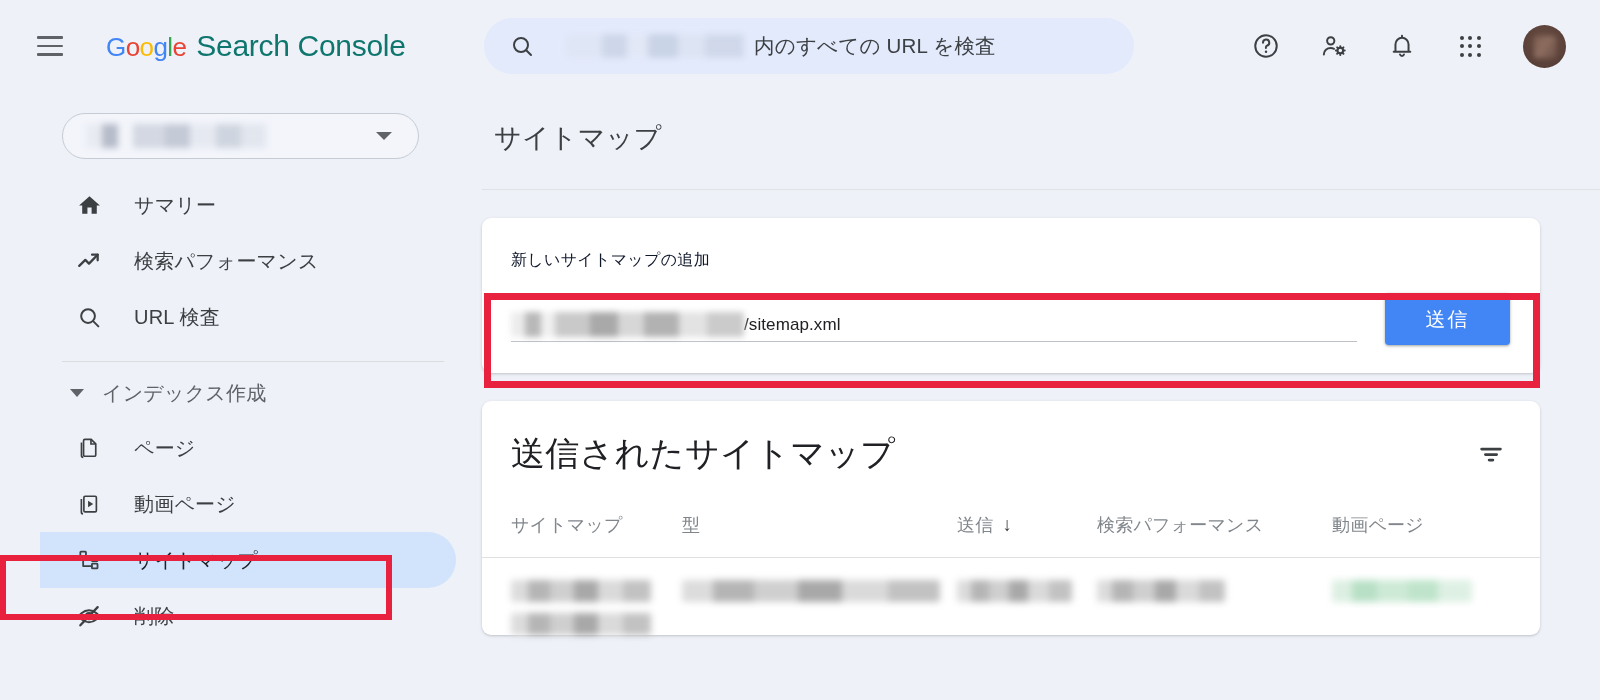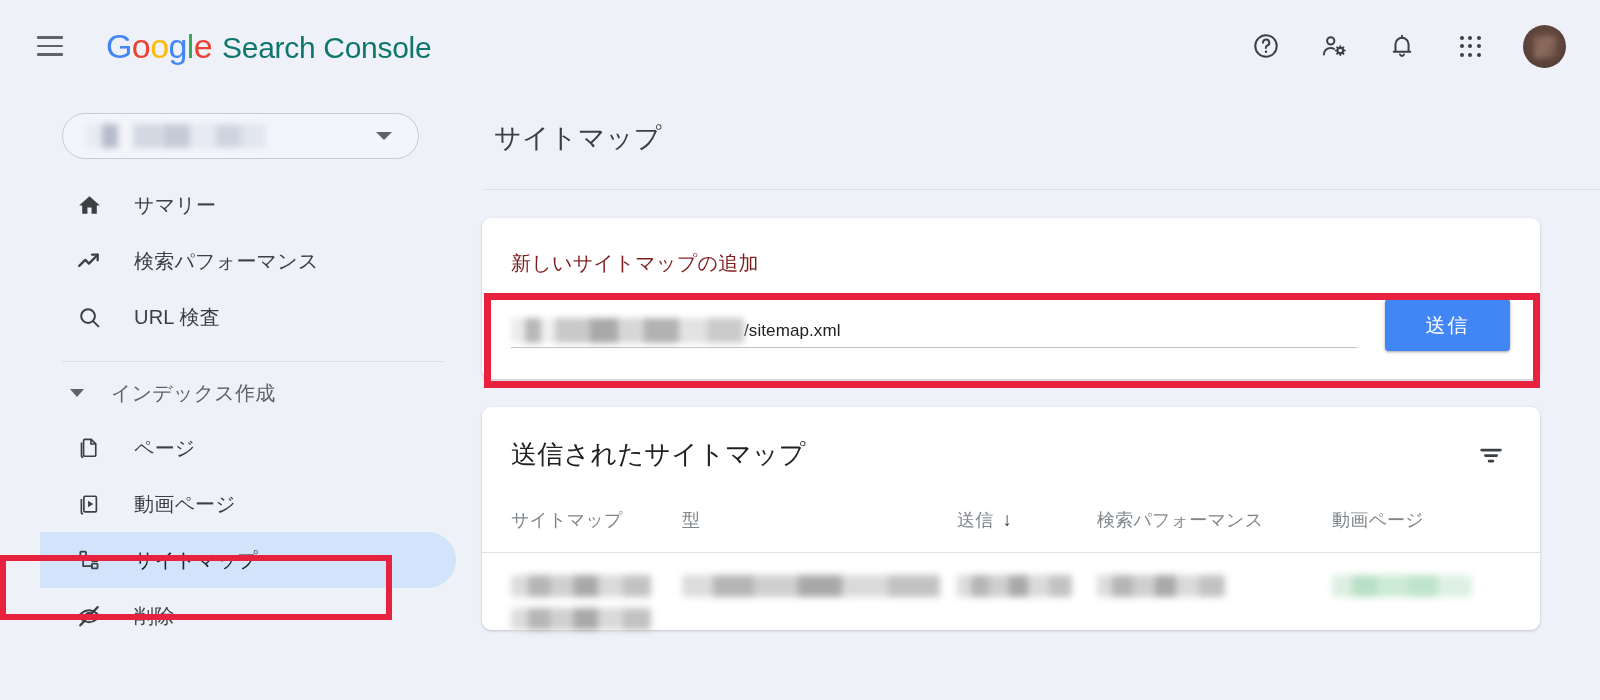--- a/index.html
+++ b/index.html
@@ -19,21 +19,21 @@
     position: absolute; top: 0; left: 0; width: 1600px; height: 92px;
     display: flex; align-items: center; background: #eef1f8;
   }
   .hamburger {
     width: 26px; height: 20px; margin-left: 37px; cursor: pointer;
     display: flex; flex-direction: column; justify-content: space-between;
   }
   .hamburger span { display: block; height: 2.6px; background: #5f6368; border-radius: 1px; }
 
   .brand { margin-left: 43px; display: flex; align-items: baseline; white-space: nowrap; }
-  .g-logo { font-size: 34px; letter-spacing: -0.6px; font-weight: 400; }
+  .g-logo { font-size: 26px; letter-spacing: -0.6px; font-weight: 400; }
   .g-logo .b { color: #4285F4; } .g-logo .r { color: #EA4335; }
   .g-logo .y { color: #FBBC05; } .g-logo .g { color: #34A853; }
   .brand-word { margin-left: 10px; font-size: 30px; color: #0f766e; font-weight: 400; letter-spacing: -0.3px; }
 
   .searchbar {
     position: absolute; left: 484px; top: 18px; width: 650px; height: 56px;
     background: #e3eafc; border-radius: 28px; display: flex; align-items: center; cursor: text;
   }
   .searchbar .s-icon { margin-left: 26px; width: 24px; height: 24px; color: #3c4043; flex: 0 0 auto; }
   .search-blur {
@@ -80,41 +80,41 @@
     position: relative; height: 56px; display: flex; align-items: center;
     margin-right: 14px; border-radius: 0 28px 28px 0; cursor: pointer; color: #3c4043;
   }
   .nav-item .n-icon { width: 26px; height: 26px; margin-left: 36px; flex: 0 0 auto; display:flex; align-items:center; justify-content:center; color: #3c4043; }
   .nav-item .n-label { margin-left: 32px; font-size: 20px; letter-spacing: .2px; }
   .nav-item.selected { background: #d2e3fc; }
   .nav-item.selected .n-label { color: #202124; }
 
   .nav-div { height: 1px; background: #dadce0; margin: 16px 26px 0 22px; }
 
-  .group-head { display: flex; align-items: center; height: 54px; margin-top: 4px; cursor: pointer; gap: 9px; }
+  .group-head { display: flex; align-items: center; height: 54px; margin-top: 4px; cursor: pointer; }
   .group-head .tri { margin-left: 30px; width: 0; height: 0;
     border-left: 7px solid transparent; border-right: 7px solid transparent; border-top: 8px solid #5f6368; }
   .group-head .g-label { margin-left: 18px; font-size: 20px; color: #5f6368; letter-spacing: .2px; }
 
   
   .redbox-nav {
     position: absolute; left: 0px; top: 555px; width: 392px; height: 65px;
     border: 6px solid #e8213e; pointer-events: none; z-index: 12;
   }
 
   
   .main { position: absolute; left: 470px; top: 92px; width: 1130px; height: 608px; background: #eef1f8; }
   .page-title { font-size: 27px; color: #3c4043; margin: 28px 0 0 24px; letter-spacing: .3px; }
   .title-rule { height: 1px; background: #dfe1e5; margin: 33px 0 0 12px; }
 
   .card {
     background: #fff; border-radius: 9px; margin: 28px 60px 0 12px;
     box-shadow: 0 1px 2px rgba(60,64,67,.18), 0 1px 3px 1px rgba(60,64,67,.06);
   }
-  .card-title { font-size: 20px; color: #7f1d1d; padding: 32px 0 0 29px; letter-spacing: .3px; }
+  .card-title { font-size: 16px; color: #0f172a; padding: 32px 0 0 29px; letter-spacing: .3px; }
 
   .add-row { display: flex; align-items: center; padding: 22px 0 28px 0; position: relative; }
   .url-field {
     margin-left: 29px; flex: 1 1 auto; border-bottom: 1px solid #bdc1c6; height: 46px;
     display: flex; align-items: flex-end; padding-bottom: 4px; cursor: text;
   }
   .url-blur {
     width: 233px; height: 25px;
     background:
       linear-gradient(90deg,#ececec 0 6%,#b8b8b8 6% 13%,#f0f0f0 13% 19%,#c9c9c9 19% 34%,#a9a9a9 34% 46%,#d7d7d7 46% 57%,#b2b2b2 57% 72%,#e3e3e3 72% 84%,#cbcbcb 84% 100%);
@@ -127,21 +127,21 @@
     font-family: inherit; box-shadow: 0 1px 2px rgba(60,64,67,.3), 0 1px 3px 1px rgba(60,64,67,.15);
   }
 
   
   .redbox-input {
     position: absolute; left: 484px; top: 293px; width: 1056px; height: 95px;
     border: 7px solid #e8213e; pointer-events: none; z-index: 12;
   }
 
   .card2-head { display: flex; align-items: center; padding: 30px 0 0 0; }
-  .card2-title { font-size: 26px; color: #202124; margin-left: 29px; letter-spacing: .3px; }
+  .card2-title { font-size: 34px; color: #202124; margin-left: 29px; letter-spacing: .3px; }
   .filter-icon { margin-left: auto; margin-right: 34px; cursor: pointer; width: 30px; height: 30px; display:flex; align-items:center; justify-content:center; }
 
   .tbl { width: 100%; border-collapse: collapse; margin-top: 36px; table-layout: fixed; }
   .tbl th {
     text-align: left; font-weight: 400; font-size: 18px; color: #80868b;
     padding: 0 0 20px 0; letter-spacing: .2px;
   }
   .tbl th.c1 { padding-left: 29px; width: 200px; }
   .tbl th.c2 { width: 275px; }
   .tbl th.c3 { width: 140px; }
@@ -175,20 +175,28 @@
       <span></span>
         <span></span>
         <span></span>
     </div>
 
     <div class="brand">
       <span class="g-logo"><span class="b">G</span><span class="r">o</span><span class="y">o</span><span class="b">g</span><span class="g">l</span><span class="r">e</span></span>
       <span class="brand-word">Search Console</span>
     </div>
 
+    <div class="searchbar">
+      <svg class="s-icon" viewBox="0 0 24 24" fill="none" stroke="currentColor" stroke-width="2">
+        <circle cx="11" cy="11" r="7"></circle>
+          <line x1="16.2" y1="16.2" x2="21" y2="21" stroke-linecap="round"></line>
+      </svg>
+      <span class="search-blur"></span>
+      <span class="search-ph">内のすべての URL を検査</span>
+    </div>
 
     <div class="top-actions">
       <div class="ticon">
         <svg width="28" height="28" viewBox="0 0 24 24" fill="none" stroke="currentColor" stroke-width="1.7">
           <circle cx="12" cy="12" r="9.2"></circle>
           <path d="M9.4 9.2a2.7 2.7 0 1 1 3.4 2.6c-.7.25-.9.8-.9 1.5v.5" stroke-linecap="round"></path>
           <circle cx="12" cy="17" r="1.05" fill="currentColor" stroke="none"></circle>
         </svg>
       </div>
       <div class="ticon">

